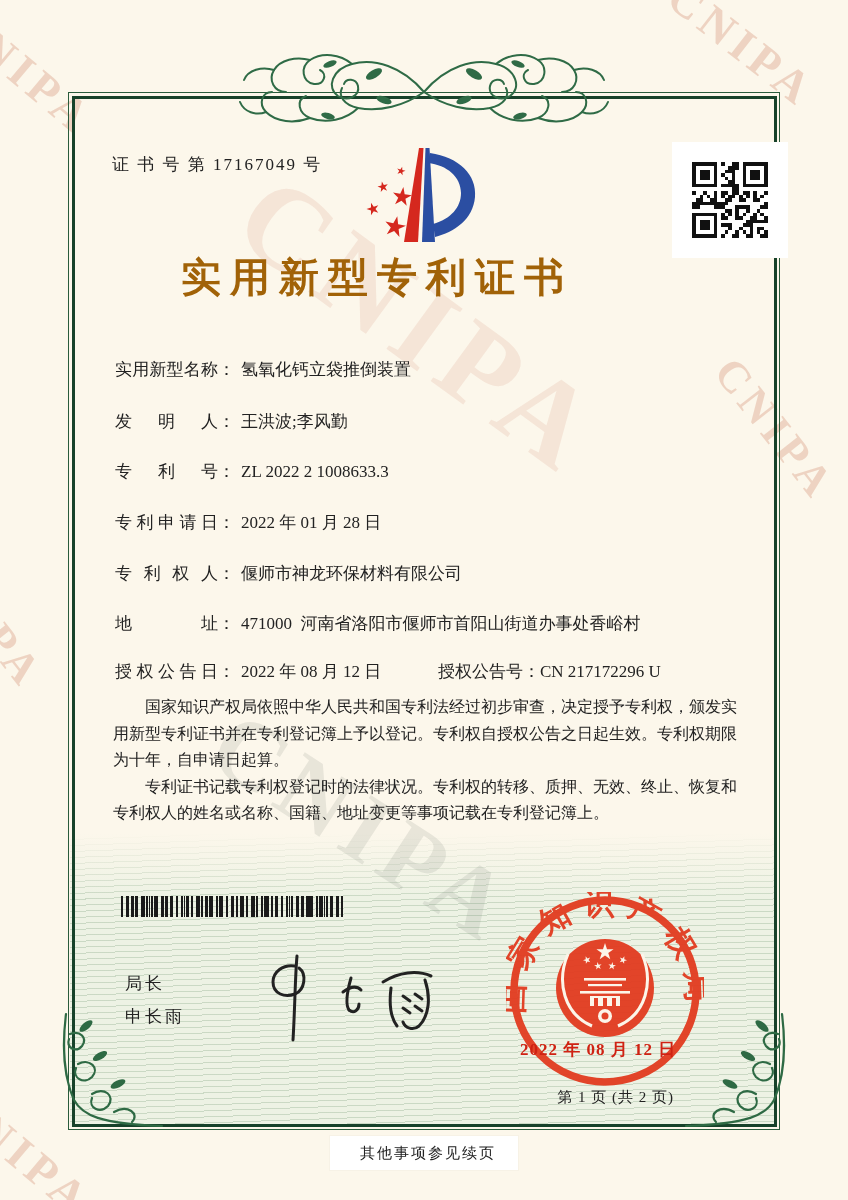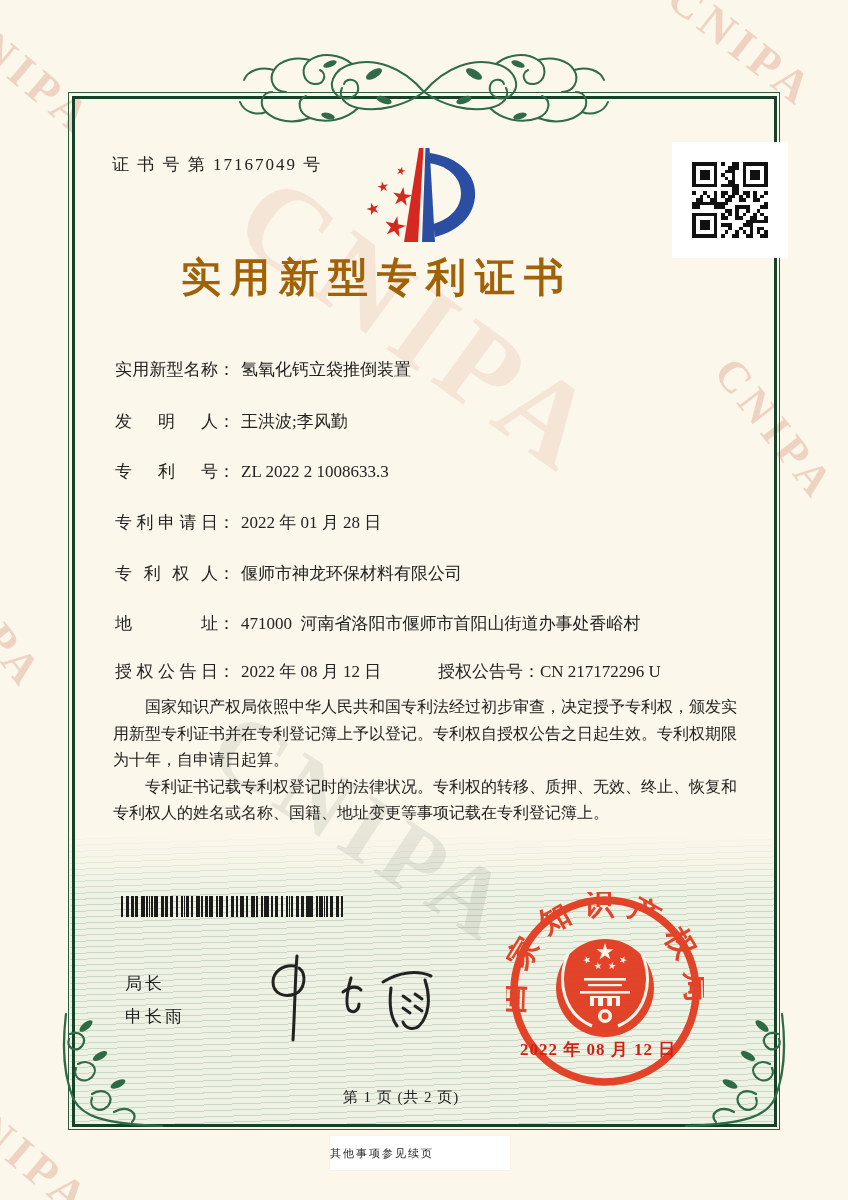--- a/index.html
+++ b/index.html
@@ -58,25 +58,26 @@
   .flabel{display:inline-block;width:103px;text-align:justify;text-align-last:justify;vertical-align:bottom;}
   .fcolon{display:inline-block;margin-right:6px;}
   .fvalue{white-space:pre-wrap;margin-top:22px;}
   .grant2{position:absolute;left:323px;top:0;white-space:nowrap;text-align:center;}
   .bodytext{
     left:113px;top:694px;width:624px;z-index:3;
     font-size:16px;line-height:26.5px;text-align:justify;
   }
   .bodytext p{margin:0;text-indent:2em;}
   .signer{left:125px;z-index:3;font-size:17px;letter-spacing:3px;}
-  .pagefoot{left:68px;top:1088px;width:606px;text-align:center;font-size:15px;z-index:3;letter-spacing:1px;margin-left:30px;}
+  .pagefoot{left:68px;top:1088px;width:606px;text-align:right;font-size:15px;z-index:3;letter-spacing:1px;}
   .contbox{
     left:330px;top:1136px;width:180px;height:34px;line-height:34px;z-index:3;
-    background:#ffffff;text-align:left;font-size:11px;letter-spacing:2px;
+    background:#ffffff;text-align:center;font-size:15px;letter-spacing:2px;
     box-shadow:0 0 0 1px rgba(0,0,0,0.02);
+    padding-left:8px;
   }
   
   .logo{left:356px;top:144px;width:132px;height:104px;z-index:3;}
   .qrbox{left:672px;top:142px;width:116px;height:116px;background:#fff;z-index:3;
     display:flex;align-items:center;justify-content:center;}
   .barcode{
     left:121px;top:896px;width:222px;height:21px;z-index:3;
     background-image:
       repeating-linear-gradient(90deg,#1a1a1a 0 2px,transparent 2px 5px),
       repeating-linear-gradient(90deg,#1a1a1a 0 1px,transparent 1px 7px),

